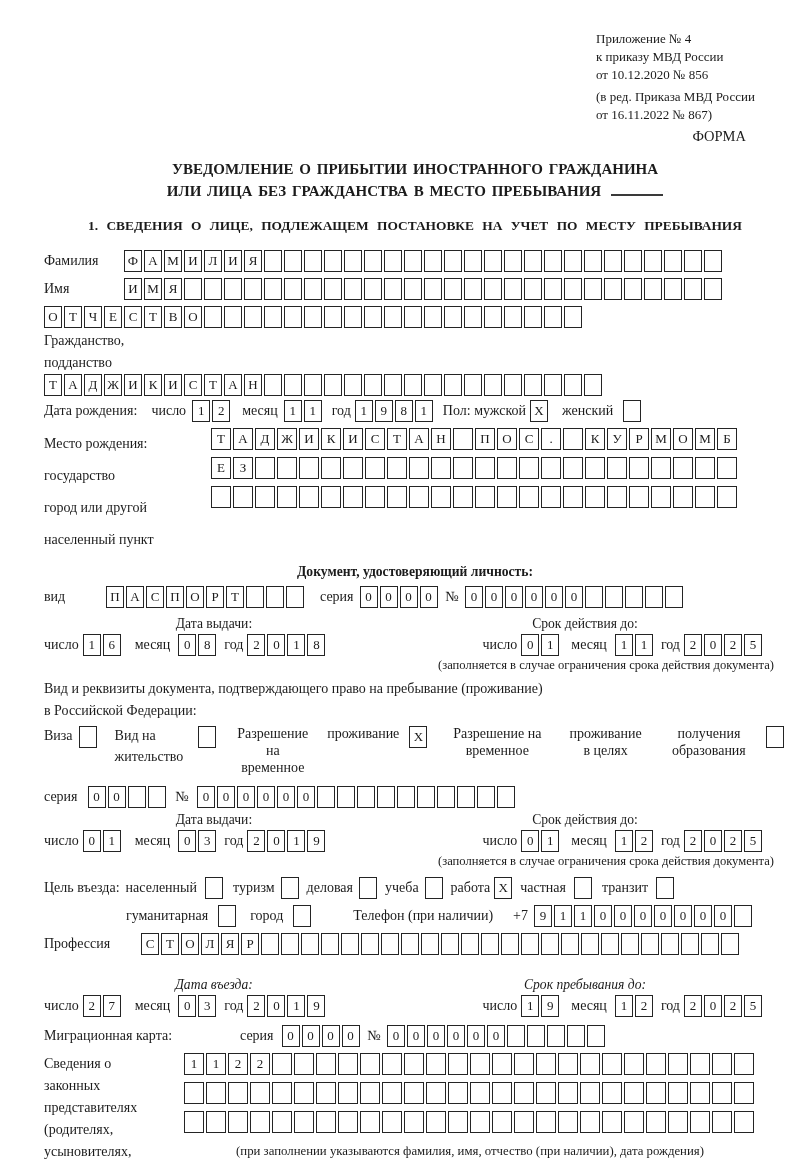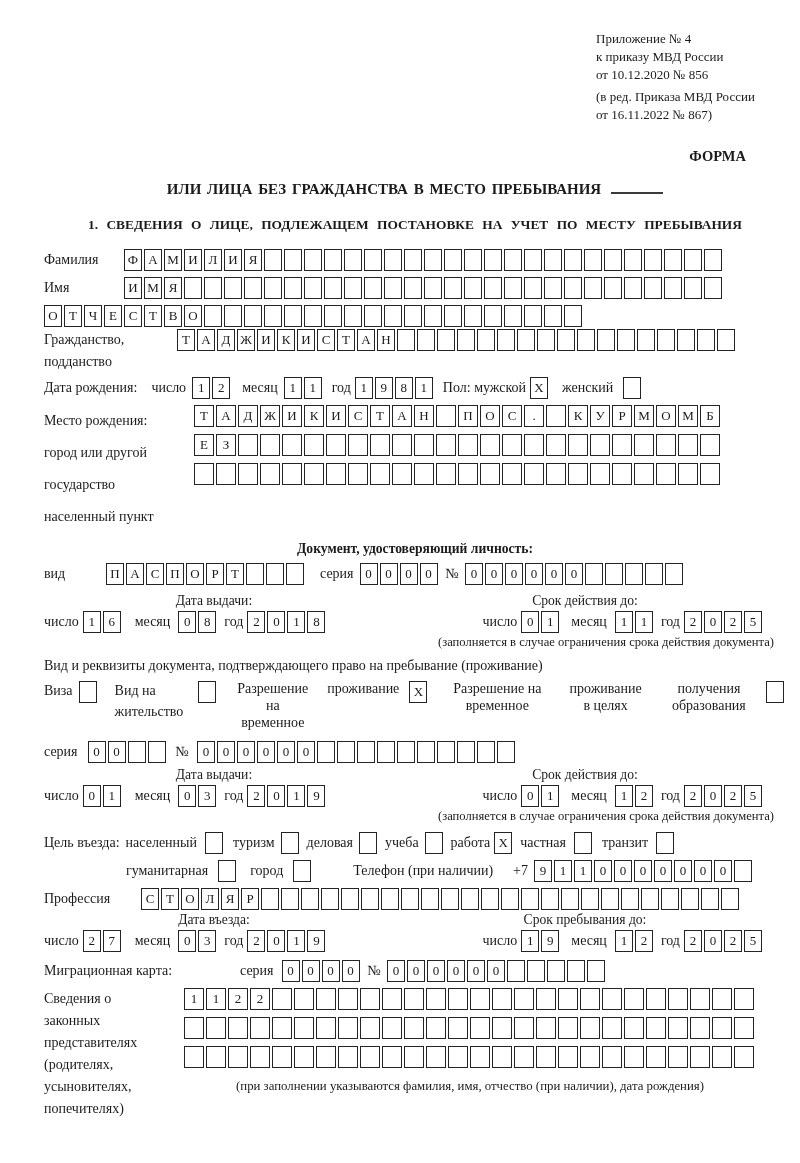--- a/index.html
+++ b/index.html
@@ -3,21 +3,21 @@
 <meta charset="utf-8">
 <style>
   html,body{margin:0;padding:0;background:#ffffff;}
   body{width:800px;height:1163px;overflow:hidden;color:#1b1b1b;
        font-family:"Liberation Serif", "DejaVu Serif", serif;font-size:14px;}
   .page{box-sizing:border-box;width:800px;height:1163px;padding:30px 14px 14px 44px;}
 
   
   .appendix{margin-left:auto;width:190px;font-size:13px;line-height:1.4;}
   .appendix .gap{margin-top:3px;}
-  .forma{margin-top:24px;text-align:right;padding-right:40px;font-weight:bold;font-size:14.5px;}
+  .forma{margin-top:4px;text-align:right;padding-right:40px;font-weight:normal;font-size:14.5px;}
 
   .title{margin-top:14px;text-align:center;font-weight:bold;font-size:15px;line-height:1.45;word-spacing:2px;}
   .blank{display:inline-block;width:52px;border-bottom:2px solid #3a3a3a;height:12px;margin-left:10px;}
 
   .sect{margin-top:16px;text-align:center;font-weight:bold;font-size:13.4px;word-spacing:5px;}
 
   
   .frow{display:flex;align-items:center;margin-top:6px;}
   .frow.start{align-items:flex-start;}
   .lbl{flex:0 0 auto;}
@@ -66,20 +66,21 @@
     <div>Приложение № 4</div>
     <div>к приказу МВД России</div>
     <div>от 10.12.2020 № 856</div>
     <div class="gap">(в ред. Приказа МВД России</div>
     <div>от 16.11.2022 № 867)</div>
   </div>
 
   <div class="forma">ФОРМА</div>
 
   <div class="title">
+    <div>УВЕДОМЛЕНИЕ О ПРИБЫТИИ ИНОСТРАННОГО ГРАЖДАНИНА</div>
     <div><span>ИЛИ ЛИЦА БЕЗ ГРАЖДАНСТВА В МЕСТО ПРЕБЫВАНИЯ</span><span class="blank"></span></div>
   </div>
 
   <div class="sect">1. СВЕДЕНИЯ О ЛИЦЕ, ПОДЛЕЖАЩЕМ ПОСТАНОВКЕ НА УЧЕТ ПО МЕСТУ ПРЕБЫВАНИЯ</div>
 
   <div class="frow" style="margin-top:16px;">
     <span class="lbl w80">Фамилия</span>
     <span class="cells">
         <span class="cell">Ф</span>
         <span class="cell">А</span>
@@ -175,21 +176,21 @@
         <span class="cell"></span>
         <span class="cell"></span>
         <span class="cell"></span>
         <span class="cell"></span>
         <span class="cell"></span>
         <span class="cell"></span>
         <span class="cell"></span>
       </span>
   </div>
 
-  <div class="frow start" style="margin-top:2px;">
+  <div class="frow start" style="margin-top:2px;flex-direction:column;">
     <span class="lbl2 w133">
       <span>Гражданство,</span>
       <span>подданство</span>
     </span>
     <span class="cells">
         <span class="cell">Т</span>
         <span class="cell">А</span>
         <span class="cell">Д</span>
         <span class="cell">Ж</span>
         <span class="cell">И</span>
@@ -237,25 +238,25 @@
         <span class="cell">9</span>
         <span class="cell">8</span>
         <span class="cell">1</span>
       </span>
     <span class="lbl ml8">Пол: мужской</span>
     <span class="cell ml4">X</span>
     <span class="lbl ml12">женский</span>
     <span class="cell ml10"></span>
   </div>
 
-  <div class="frow start" style="margin-top:6px;">
+  <div class="frow start" style="margin-top:6px;gap:17px;">
     <span class="lbl2 w150" style="line-height:32px;">
       <span>Место рождения:</span>
+      <span>государство</span>
       <span>город или другой</span>
-      <span>государство</span>
       <span>населенный пункт</span>
     </span>
     <span class="colcells">
       <span class="cells w18">
           <span class="cell">Т</span>
           <span class="cell">А</span>
           <span class="cell">Д</span>
           <span class="cell">Ж</span>
           <span class="cell">И</span>
           <span class="cell">К</span>
@@ -411,20 +412,21 @@
           <span class="cell">2</span>
           <span class="cell">0</span>
           <span class="cell">2</span>
           <span class="cell">5</span>
         </span>
     </span>
   </div>
   <div class="note">(заполняется в случае ограничения срока действия документа)</div>
 
   <div class="ptext">Вид и реквизиты документа, подтверждающего право на пребывание (проживание)</div>
+  <div class="ptext" style="margin-top:6px;">в Российской Федерации:</div>
 
   <div class="optrow">
     <span class="opt">
       <span class="olbl">Виза</span>
       <span class="cell ml6"></span>
     </span>
     <span class="opt ml16">
       <span class="olbl">Вид на жительство</span>
       <span class="cell ml12"></span>
     </span>
@@ -588,21 +590,21 @@
         <span class="cell"></span>
         <span class="cell"></span>
         <span class="cell"></span>
         <span class="cell"></span>
         <span class="cell"></span>
         <span class="cell"></span>
         <span class="cell"></span>
       </span>
   </div>
 
-  <div class="dheads" style="margin-top:2px;">
+  <div class="dheads" style="margin-top:22px;font-style:italic;">
     <span class="dh1">Дата въезда:</span>
     <span class="dh2">Срок пребывания до:</span>
   </div>
   <div class="daterow">
     <span class="lbl">число</span>
     <span class="cells ml4">
         <span class="cell">2</span>
         <span class="cell">7</span>
       </span>
     <span class="lbl ml12">месяц</span>

